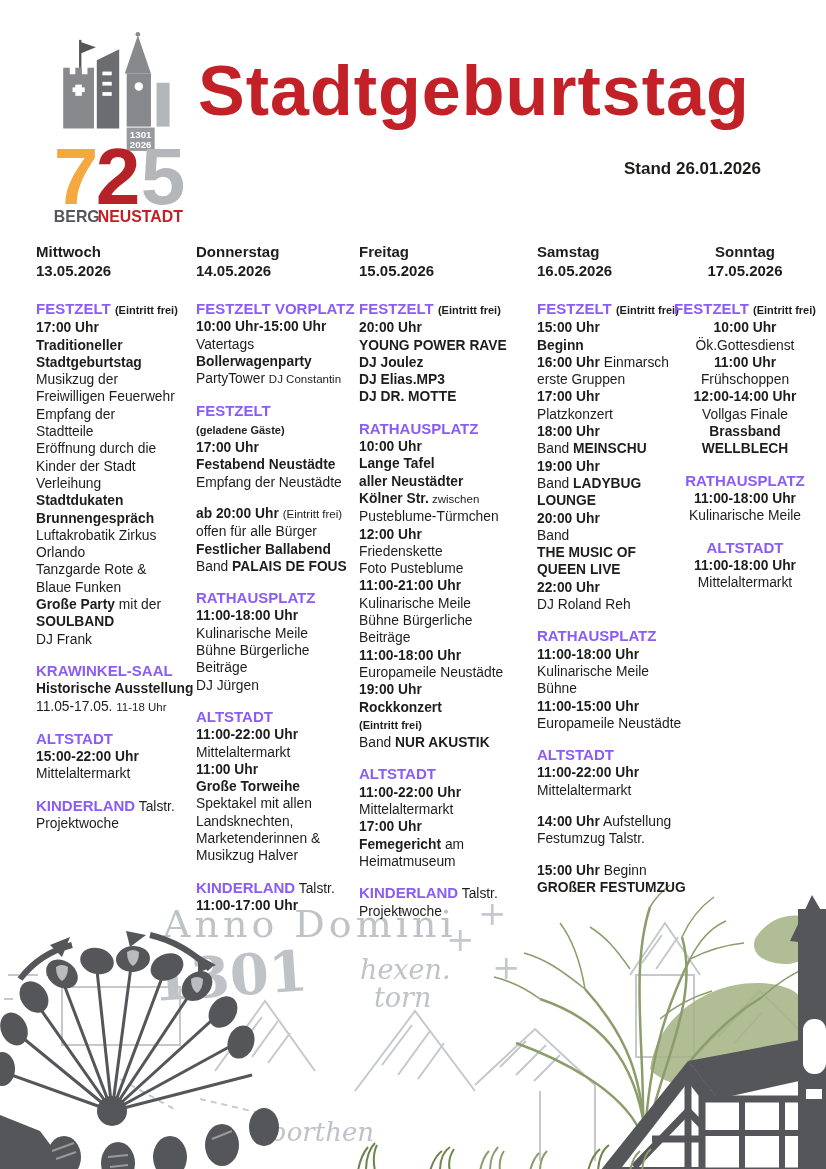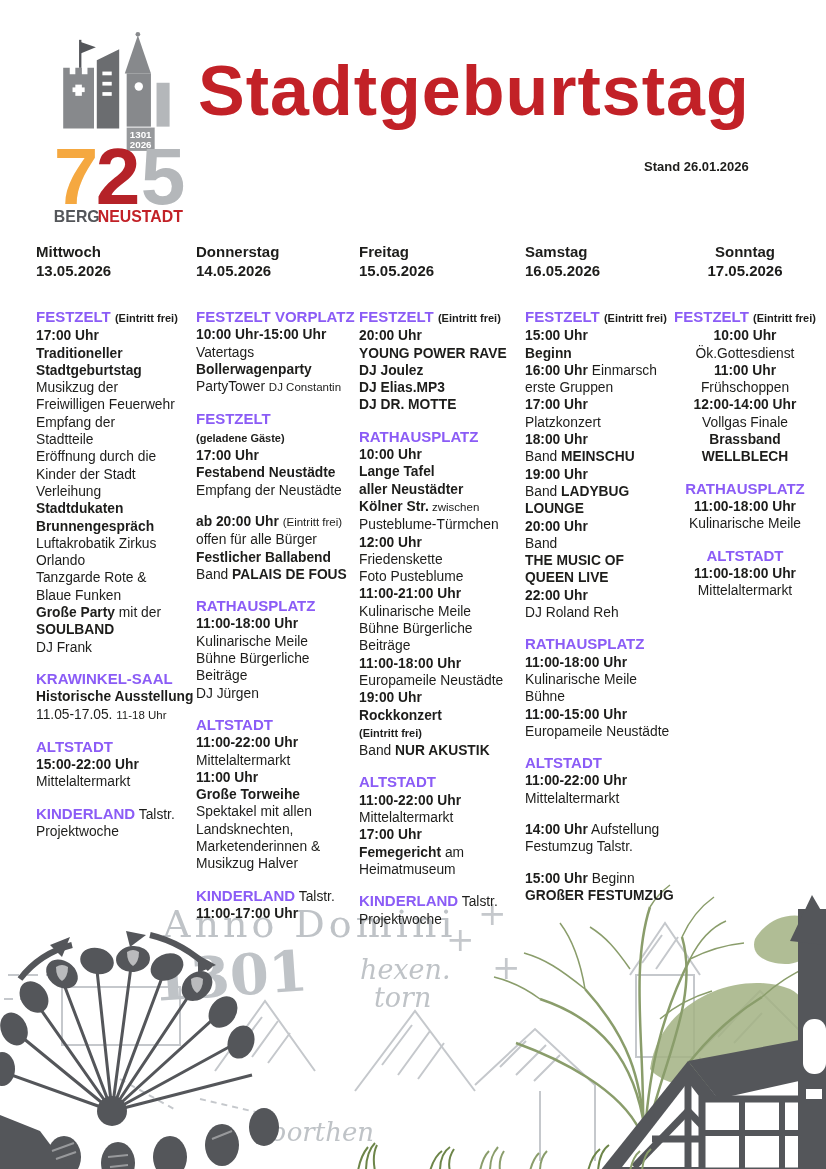--- a/index.html
+++ b/index.html
@@ -4,30 +4,30 @@
 <style>
   html,body{margin:0;padding:0;background:#fff;}
   #page{position:relative;width:826px;height:1169px;background:#fff;overflow:hidden;
         font-family:"Liberation Sans",sans-serif;color:#1d1d1b;}
   
   #logo{position:absolute;left:52px;top:26px;width:140px;height:205px;}
   #title{position:absolute;left:198px;top:56px;font-size:70px;font-weight:bold;
          letter-spacing:1px;color:#c22127;line-height:1;}
   #subtitle{position:absolute;left:199px;top:131px;font-size:59px;font-weight:bold;
             letter-spacing:-1px;color:#6d6e71;line-height:1;}
-  #stand{position:absolute;left:624px;top:159px;font-size:13px;font-weight:bold;color:#1d1d1b;margin-left:20px;}
+  #stand{position:absolute;left:624px;top:159px;font-size:17px;font-weight:bold;color:#1d1d1b;}
   
   #columns{position:absolute;top:243px;left:0;width:826px;z-index:2;}
   .column{position:absolute;top:0;width:160px;}
   .column:nth-child(1){left:36px;}
   .column:nth-child(2){left:196px;}
   .column:nth-child(3){left:359px;}
-  .column:nth-child(4){left:525px;}
+  .column:nth-child(4){left:537px;}
   .column:nth-child(5){left:665px;text-align:center;}
-  .day-header{font-size:15px;font-weight:bold;line-height:18.5px;margin-bottom:28px;}
+  .day-header{font-size:15px;font-weight:bold;line-height:18.5px;margin-bottom:20px;}
   .block{margin-top:14px;}
   .block.g2{}
   .block:first-of-type{margin-top:0;}
   .line{font-size:13.8px;line-height:17.3px;white-space:nowrap;}
   .seg-h{color:#8b5cf6;font-weight:bold;font-size:15px;}
   .seg-b{font-weight:bold;}
   .seg-sb{font-size:11px;font-weight:bold;}
   .seg-sn{font-size:11.5px;}
   
   #decor{position:absolute;left:0;top:879px;width:826px;height:290px;z-index:0;}

